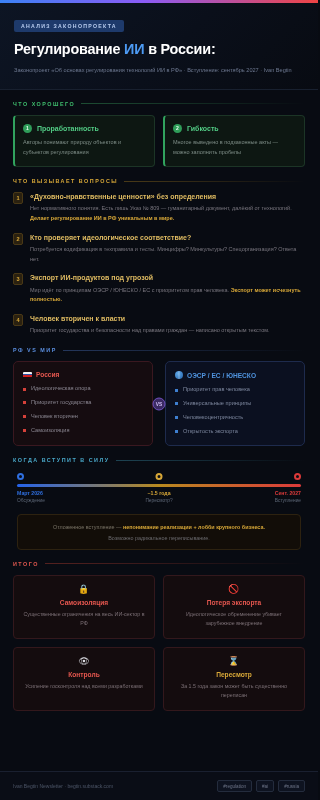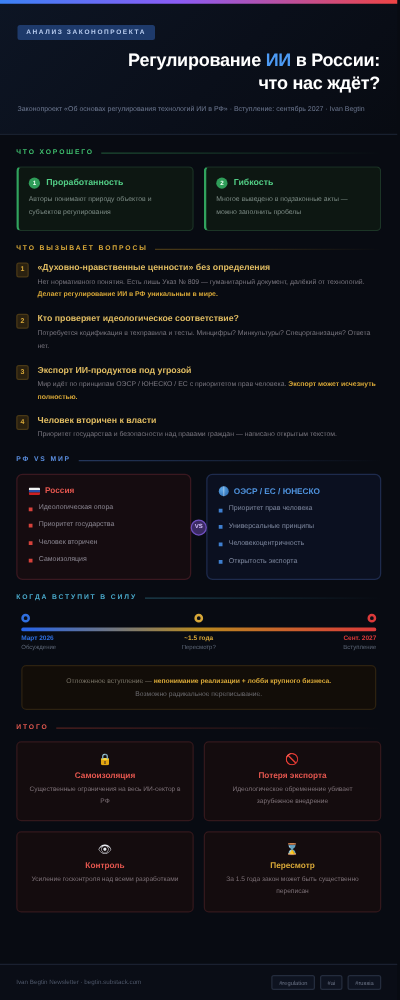--- a/index.html
+++ b/index.html
@@ -33,21 +33,20 @@
     padding:3px 7px;
     border-radius:2px;
     margin-bottom:8px;
   }
   .title {
     font-size:14.4px;
     font-weight:700;
     line-height:1.26;
     color:#ffffff;
     letter-spacing:-0.2px;
-    text-align:right;
   }
   .title .hl { color:#4d9bf5; }
   .subtitle {
     margin-top:8px;
     font-size:5.6px;
     line-height:1.75;
     color:#6d7890;
   }
 
   
@@ -200,21 +199,20 @@
 </style>
 </head>
 <body>
 
 <div class="page">
 
   <div class="header">
     <span class="kicker">АНАЛИЗ ЗАКОНОПРОЕКТА</span>
     <div class="title">
       <span>Регулирование </span><span class="hl">ИИ</span><span> в России:</span><br>
-      <span>что нас ждёт?</span>
     </div>
     <div class="subtitle">Законопроект «Об основах регулирования технологий ИИ в РФ» · Вступление: сентябрь 2027 · Ivan Begtin</div>
   </div>
 
   <div class="section sec-green">
     <div class="sec-head">
       <span class="sec-title">ЧТО ХОРОШЕГО</span>
       <span class="sec-rule"></span>
     </div>
     <div class="good-grid">

